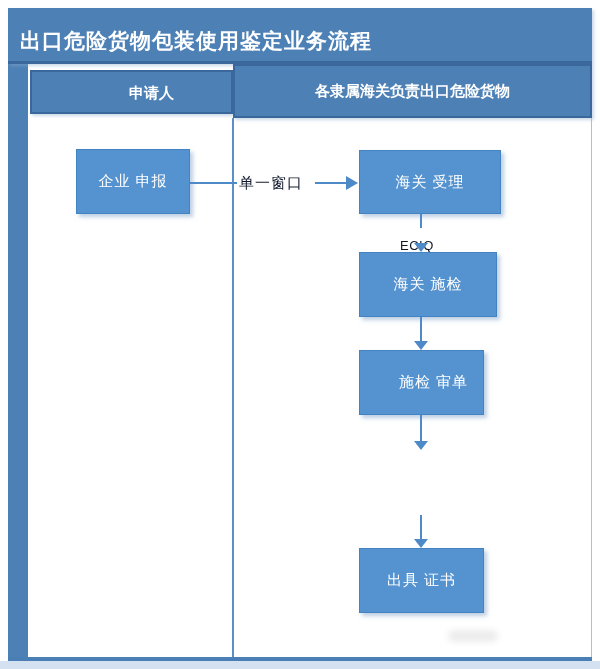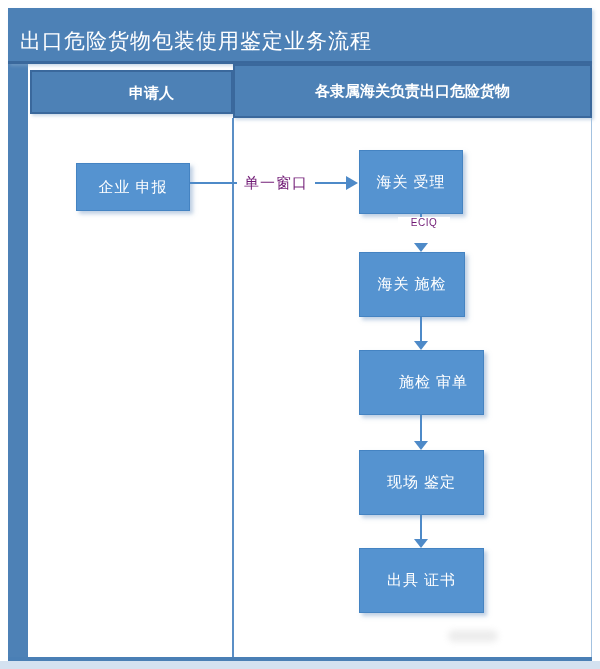--- a/index.html
+++ b/index.html
@@ -7,21 +7,21 @@
 
   
   .left-strip { position:absolute; left:8px; top:8px; width:20px; height:650px;
                 background:#4d81b6; }
 
   
   .title-band { position:absolute; left:8px; top:8px; width:584px; height:53px;
                 background:#4d81b6; border-bottom:3px solid #3a689c;
                 box-shadow:2px 2px 3px rgba(140,170,205,.45);
                 display:flex; align-items:center; }
-  .title-band .t { color:#ffffff; font-weight:normal; font-size:21px; letter-spacing:1px;
+  .title-band .t { color:#ffffff; font-weight:bold; font-size:21px; letter-spacing:1px;
                    padding-left:12px; white-space:nowrap;margin-top:12px; }
 
   
   .hdr { position:absolute; background:#4d81b6; border:2px solid #3a689c;
          box-shadow:2px 2px 3px rgba(140,170,205,.45);
          display:flex; flex-direction:column; align-items:center; justify-content:center;
          color:#ffffff; font-weight:bold; font-size:15px; line-height:21px; text-align:center; }
   .hdr-left  { left:30px;  top:70px; width:203px; height:44px; box-sizing:border-box;padding-left:40px; }
   .hdr-right { left:233px; top:64px; width:359px; height:54px; box-sizing:border-box;font-family:Liberation Serif, serif; }
 
@@ -29,35 +29,35 @@
   .divider-v    { position:absolute; left:232px; top:118px; width:2px; height:539px; background:#5b8fc6; }
   .right-border { position:absolute; left:591px; top:118px; width:1px; height:539px; background:#a3c2e0; }
   .bottom-line  { position:absolute; left:8px; top:657px; width:584px; height:4px; background:#4a7fb5; }
   .bottom-strip { position:absolute; left:0; top:661px; width:600px; height:8px; background:#d4e1f0; }
 
   
   .fbox { position:absolute; background:#5593d0; border:1px solid #4483c2; box-sizing:border-box;
           box-shadow:3px 3px 4px rgba(125,160,200,.5);
           display:flex; align-items:center; justify-content:center;
           color:#ffffff; font-size:15px; letter-spacing:1px; white-space:pre; }
-  .b-apply { left:76px;  top:163px; width:114px; height:48px; }
-  .b-s1 { left:359px; top:150px; width:104px; height:64px; }
-  .b-s2 { left:359px; top:252px; width:106px; height:65px; }
+  .b-apply { left:76px;  top:149px; width:114px; height:65px; }
+  .b-s1 { left:359px; top:150px; width:142px; height:64px; }
+  .b-s2 { left:359px; top:252px; width:138px; height:65px; }
   .b-s3 { left:359px; top:350px; width:125px; height:65px;padding-left:24px; }
   .b-s4 { left:359px; top:450px; width:125px; height:65px; }
   .b-s5 { left:359px; top:548px; width:125px; height:65px;text-align:right; }
 
   
   .hline { position:absolute; left:190px; top:182px; width:157px; height:2px; background:#4e8ac8; }
   .hhead { position:absolute; left:346px; top:176px; width:0; height:0;
            border-left:12px solid #4e8ac8; border-top:7px solid transparent; border-bottom:7px solid transparent; }
-  .arrow-label { position:absolute; color:#701a75; background:#ffffff; text-align:center;
+  .arrow-label { position:absolute; color:#0f172a; background:#ffffff; 
                  font-size:15px; letter-spacing:1px; white-space:nowrap; padding:0 2px; }
   .lab-sw   { left:237px; top:174px; width:74px; }
-  .lab-eciq { left:398px; top:217px; width:48px; font-size:10px; letter-spacing:0.5px; }
+  .lab-eciq { left:398px; top:238px; width:48px; font-size:13px; letter-spacing:0.5px; }
 
   .vline { position:absolute; width:2px; background:#4e8ac8; left:420px; }
   .v1 { top:214px; height:14px; }
   .v2 { top:317px; height:24px; }
   .v3 { top:415px; height:26px; }
   .v4 { top:515px; height:24px; }
   .vhead { position:absolute; left:414px; width:0; height:0;
            border-left:7px solid transparent; border-right:7px solid transparent;
            border-top:9px solid #4e8ac8; }
   .h1 { top:243px; }
@@ -107,21 +107,20 @@
   <div class="fbox b-s2">海关 施检</div>
 
   <div class="vline v2"></div>
   <div class="vhead h2"></div>
 
   <div class="fbox b-s3">施检 审单</div>
 
   <div class="vline v3"></div>
   <div class="vhead h3"></div>
 
-  <div class="fbox b-s4">现场 鉴定</div>
 
   <div class="vline v4"></div>
   <div class="vhead h4"></div>
 
   <div class="fbox b-s5">出具 证书</div>
 
   <div class="watermark"></div>
 
 </div>
 

